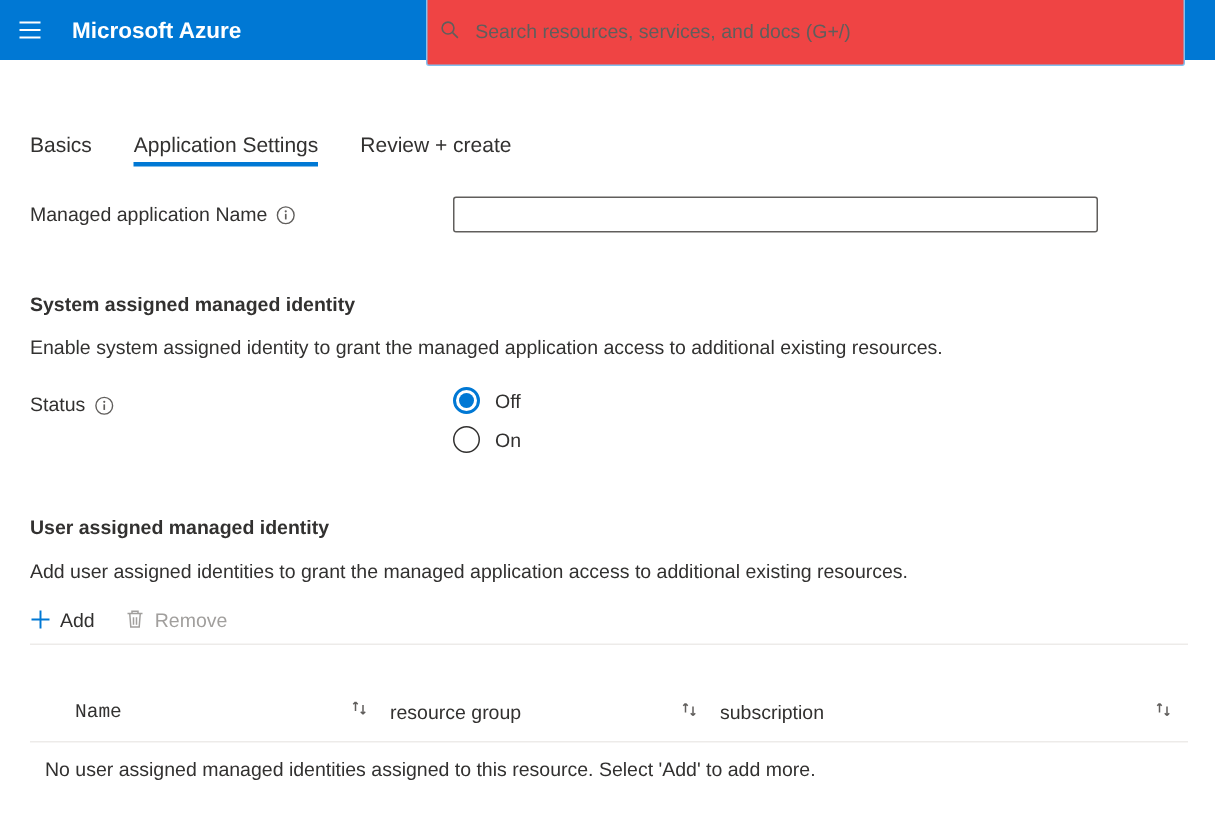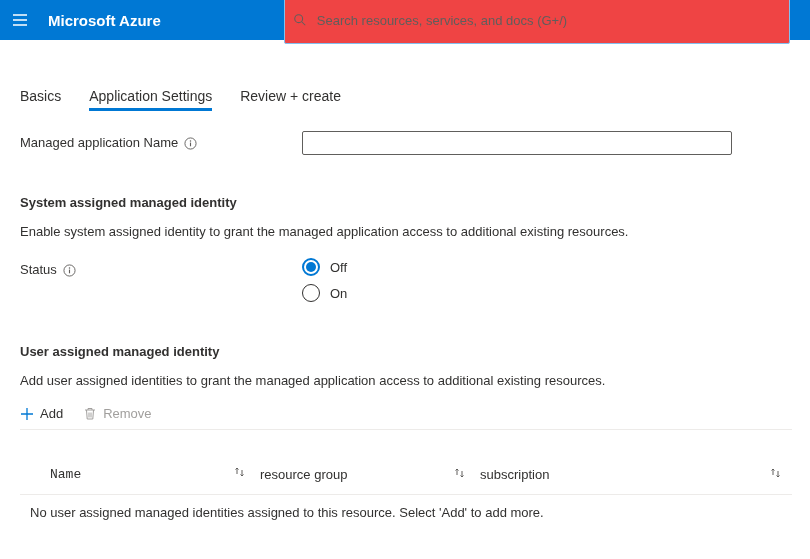--- a/index.html
+++ b/index.html
@@ -47,21 +47,21 @@
 
   .radio-group { display:flex; flex-direction:column; gap:8px; }
   .radio-item { display:flex; align-items:center; gap:10px; cursor:pointer; }
   .radio-outer { width:18px; height:18px; border-radius:50%; display:flex; align-items:center; justify-content:center; }
   .radio-outer.selected { border:2px solid #0078d4; }
   .radio-outer:not(.selected) { border:1px solid #323130; width:18px; height:18px; }
   .radio-inner { width:10px; height:10px; border-radius:50%; background:#0078d4; }
   .radio-label { font-size:13px; }
 
   .toolbar { display:flex; align-items:center; gap:20px; margin-top:18px; padding-bottom:8px; border-bottom:1px solid #edebe9; }
-  .tool-btn { display:flex; align-items:flex-end; gap:6px; font-size:13px; cursor:pointer; }
+  .tool-btn { display:flex; align-items:flex-start; gap:6px; font-size:13px; cursor:pointer; }
   .tool-btn.disabled { color:#a19f9d; cursor:default; }
   .tool-btn svg { width:14px; height:14px; }
   .tool-btn.add svg { color:#0078d4; }
 
   .table { margin-top: 36px; }
   .thead { display:flex; align-items:center; padding: 0 10px 12px 10px; border-bottom:1px solid #edebe9; }
   .th { display:flex; align-items:center; font-size:13px; color:#323130; cursor:pointer;}
   .th.name { width: 230px; padding-left:20px;font-family:Liberation Mono, monospace;}
   .th.rg { width: 220px; }
   .th.sub { flex:1; }

